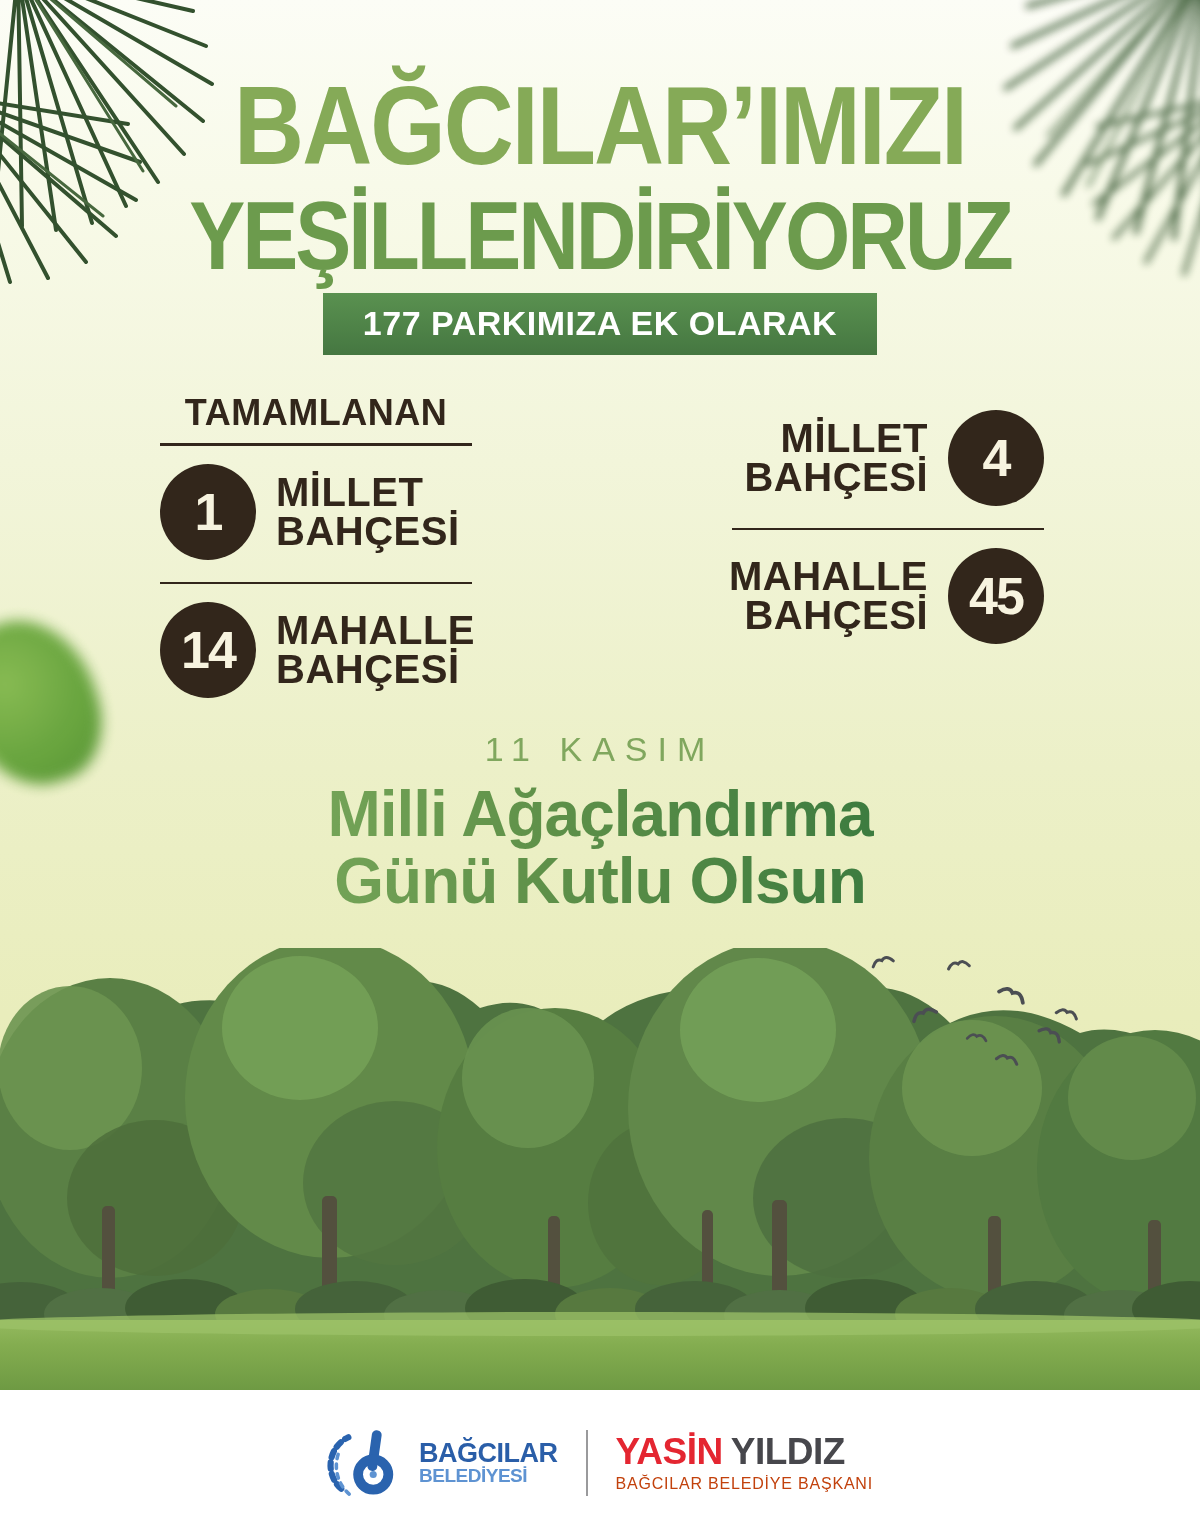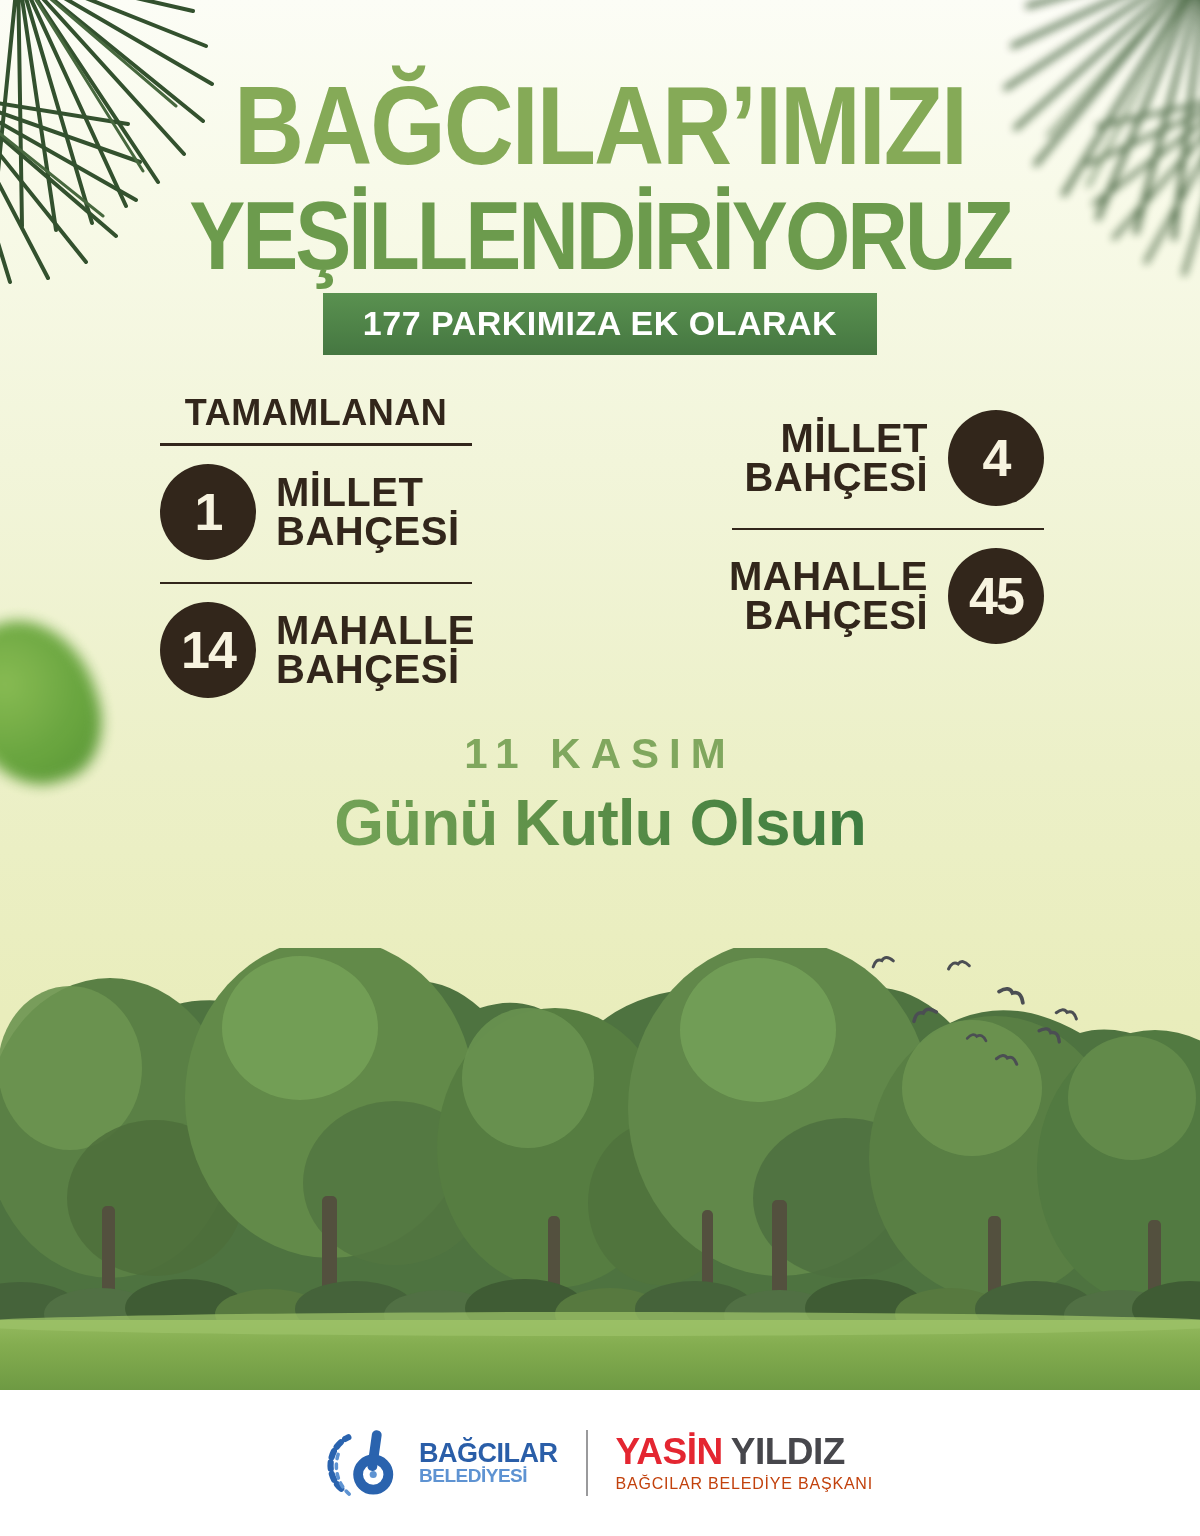--- a/index.html
+++ b/index.html
@@ -42,21 +42,21 @@
     display:flex;align-items:center;justify-content:center;
   }
   .col-left .stat-circle{margin-right:20px;}
   .col-right .stat-circle{margin-left:20px;}
   .stat-label{font-size:40px;font-weight:bold;letter-spacing:.5px;line-height:.98;color:#32261b;}
   .col-right .stat-label{text-align:right;}
   .stat-label span{display:block;}
   .row-divider{border-top:2px solid #32261b;margin-top:22px;}
   
   .date-block{position:absolute;top:730px;left:0;width:100%;text-align:center;}
-  .date-line{font-size:42px;letter-spacing:10px;color:#80a75e;font-weight:bold;}
+  .date-line{font-size:34px;letter-spacing:10px;color:#80a75e;font-weight:normal;}
   .message{
     margin-top:12px;font-size:64px;font-weight:bold;letter-spacing:-1px;line-height:1.04;
     color:#4f8544;
     background:linear-gradient(90deg,#93bf6c 0%,#5f9149 45%,#3a7a3f 75%,#2e6e3d 100%);
     -webkit-background-clip:text;background-clip:text;-webkit-text-fill-color:transparent;
   }
   .message span{display:block;}
   
   .scene{position:absolute;top:948px;left:0;width:1200px;height:442px;}
   .scene svg{display:block;width:100%;height:100%;}
@@ -140,20 +140,21 @@
           <span>BAHÇESİ</span>
         </div>
         <div class="stat-circle">45</div>
       </div>
     </div>
   </section>
 
   <section class="date-block">
     <div class="date-line">11 KASIM</div>
     <div class="message">
+      <span>Milli Ağaçlandırma</span>
       <span>Günü Kutlu Olsun</span>
     </div>
   </section>
 
   <div class="scene">
     <svg viewBox="0 0 1200 442" preserveAspectRatio="none" aria-hidden="true">
       <defs>
         <linearGradient id="grassGrad" x1="0" y1="0" x2="0" y2="1">
           <stop offset="0" stop-color="#95ba5f"></stop>
           <stop offset="0.35" stop-color="#84ad50"></stop>

